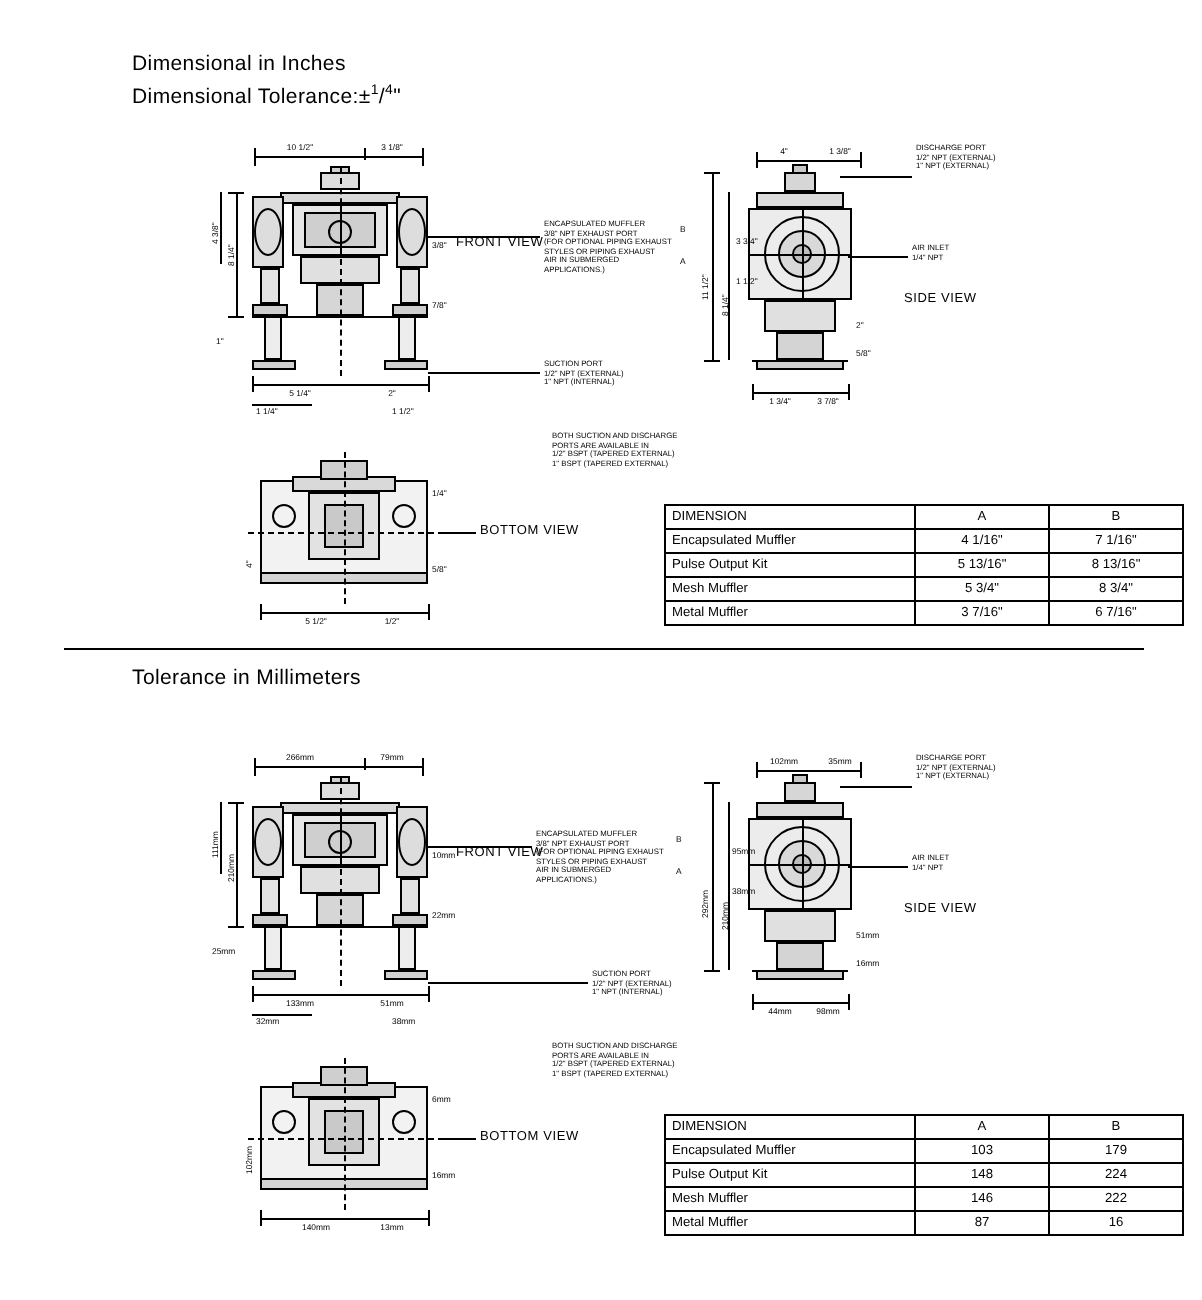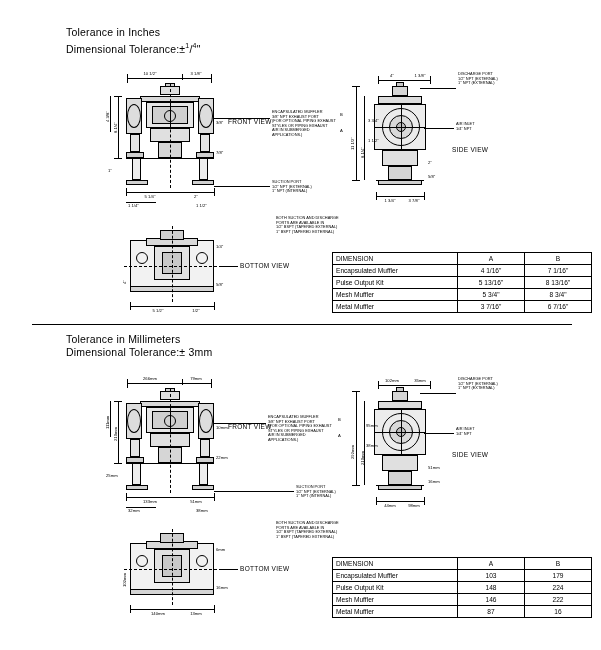--- a/index.html
+++ b/index.html
@@ -83,21 +83,21 @@
   table.dimtab .w2{width:60px;}
   table.dimtab .w3{width:60px;}
 </style>
 </head>
 <body>
 
 <div class="sheet">
 
   <div class="section sec-top">
 
-    <div class="hdr" style="left:66px;top:26px;">Tolerance in Inches</div>
+    <div class="hdr" style="left:66px;top:26px;">Dimensional in Inches</div>
     <div class="hdr" style="left:66px;top:39px;"><span>Dimensional Tolerance:</span><span>±</span><span class="sup">1</span>/<span class="sup">4</span><span>"</span></div>
 
     <div class="dwg" style="left:0;top:0;">
 
       <div class="ln h1" style="left:127px;top:78px;width:84px;"></div>
       <div class="ln v1" style="left:127px;top:74px;height:9px;"></div>
       <div class="ln v1" style="left:211px;top:74px;height:9px;"></div>
       <div class="dim c" style="left:150px;top:71px;">10 1/2"</div>
       <div class="dim c" style="left:196px;top:71px;">3 1/8"</div>
       <div class="ln v1" style="left:182px;top:74px;height:6px;"></div>
@@ -283,21 +283,20 @@
       </tr>
     </tbody>
       </table>
   </div>
 
   <div class="divider"></div>
 
   <div class="section sec-bottom">
 
     <div class="hdr" style="left:66px;top:8px;">Tolerance in Millimeters</div>
-    <div class="hdr" style="left:66px;top:21px;"><span>Dimensional Tolerance:</span><span>±</span><span> 3mm</span></div>
 
     <div class="dwg" style="left:0;top:0;">
       <div class="ln h1" style="left:127px;top:58px;width:84px;"></div>
       <div class="ln v1" style="left:127px;top:54px;height:9px;"></div>
       <div class="ln v1" style="left:211px;top:54px;height:9px;"></div>
       <div class="dim c" style="left:150px;top:51px;">266mm</div>
       <div class="dim c" style="left:196px;top:51px;">79mm</div>
       <div class="ln v1" style="left:182px;top:54px;height:6px;"></div>
 
       <div class="box" style="left:160px;top:66px;width:20px;height:9px;background:#dedede;"></div>

